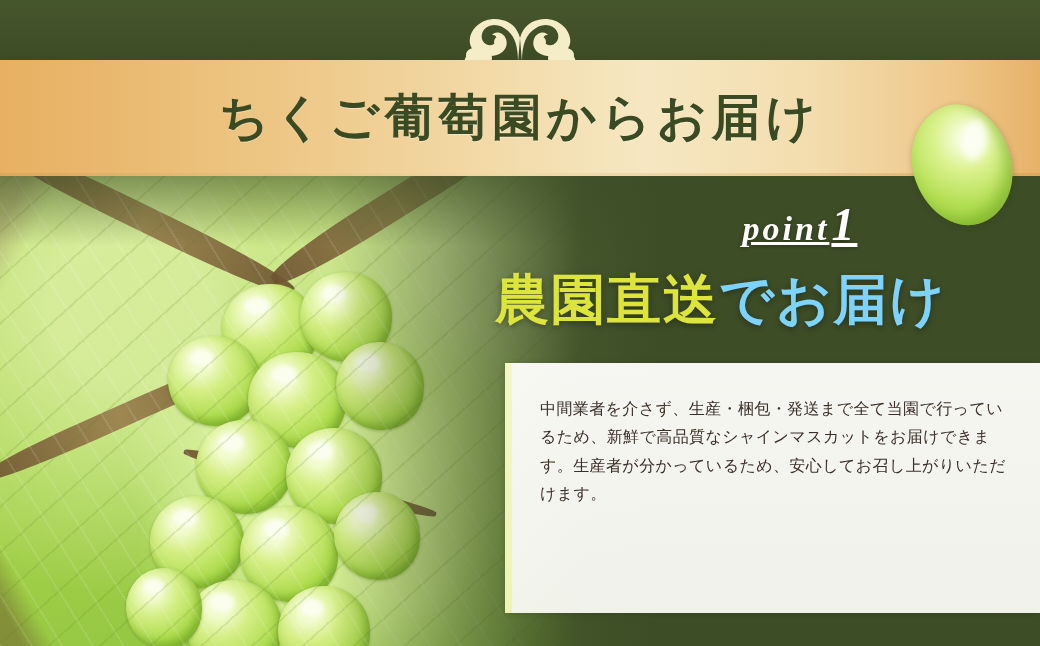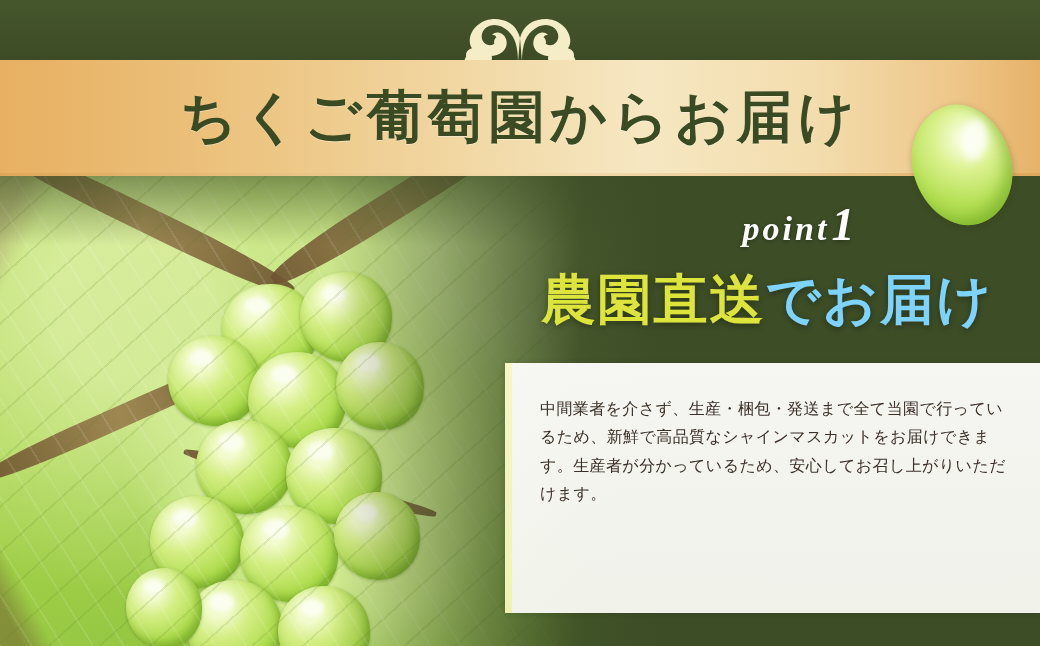--- a/index.html
+++ b/index.html
@@ -62,21 +62,21 @@
     position:absolute;left:0;top:60px;width:1040px;height:116px;
     background:linear-gradient(90deg,
       #e8b062 0%, #e9b86e 10%, #edc684 26%, #f2d9a6 46%,
       #f6e7c2 62%, #f3ddae 78%, #eec689 92%, #e6b268 100%);
   }
   .goldband::after{content:"";position:absolute;left:0;right:0;bottom:0;height:3px;
     background:linear-gradient(90deg,#d9a052,#f0d9a8,#d9a052);opacity:.6;}
   .banner-title{
     position:absolute;left:0;top:60px;width:1040px;height:116px;
     display:flex;align-items:center;justify-content:center;
-    color:#3a4a22;font-size:56px;font-weight:700;letter-spacing:5px;
+    color:#3a4a22;font-size:49px;font-weight:700;letter-spacing:5px;
     text-shadow:0 1px 0 rgba(255,255,255,.35);
   }
 
   
   .hero-berry{
     position:absolute;left:913px;top:104px;width:98px;height:122px;
     border-radius:52% 48% 50% 50%/48% 52% 48% 52%;
     transform:rotate(-16deg);
     background:radial-gradient(circle at 62% 30%, #f4fcd6 0 9%, #dcf291 30%, #b5e055 62%, #92c934 100%);
     box-shadow:inset -6px -8px 14px rgba(95,150,25,.45), 0 2px 6px rgba(40,60,15,.3);
@@ -84,27 +84,27 @@
   .hero-berry::before{content:"";position:absolute;left:56%;top:16%;width:26%;height:34%;
     border-radius:50%;background:rgba(255,255,255,.72);filter:blur(3px);transform:rotate(24deg);}
 
   
   .point-label{
     position:absolute;left:690px;top:198px;width:220px;height:52px;
     color:#ffffff;font-size:34px;font-style:italic;font-weight:700;
     letter-spacing:3px;text-align:center;
     font-family:"Liberation Serif","DejaVu Serif",serif;
     text-shadow:0 1px 4px rgba(0,0,0,.35);
-    display:flex;align-items:baseline;justify-content:center;
+    display:flex;align-items:baseline;justify-content:center;text-decoration:underline;
   }
   .point-label .pnum{font-size:46px;margin-left:2px;font-style:italic;}
 
   .headline{
     position:absolute;left:495px;top:262px;width:545px;height:76px;
-    display:flex;align-items:center;justify-content:center;
+    display:flex;align-items:center;
     font-size:54px;font-weight:700;letter-spacing:2px;white-space:nowrap;
     text-shadow:0 2px 6px rgba(0,0,0,.35);
   }
   .headline .hl-accent{color:#dde53c;}
   .headline .hl-plain{color:#7dd3fc;}
 
   .textbox{
     position:absolute;left:505px;top:363px;width:535px;height:250px;
     background:linear-gradient(180deg, rgba(253,253,250,.96), rgba(250,250,244,.95));
     box-shadow:0 1px 6px rgba(20,35,10,.18);

